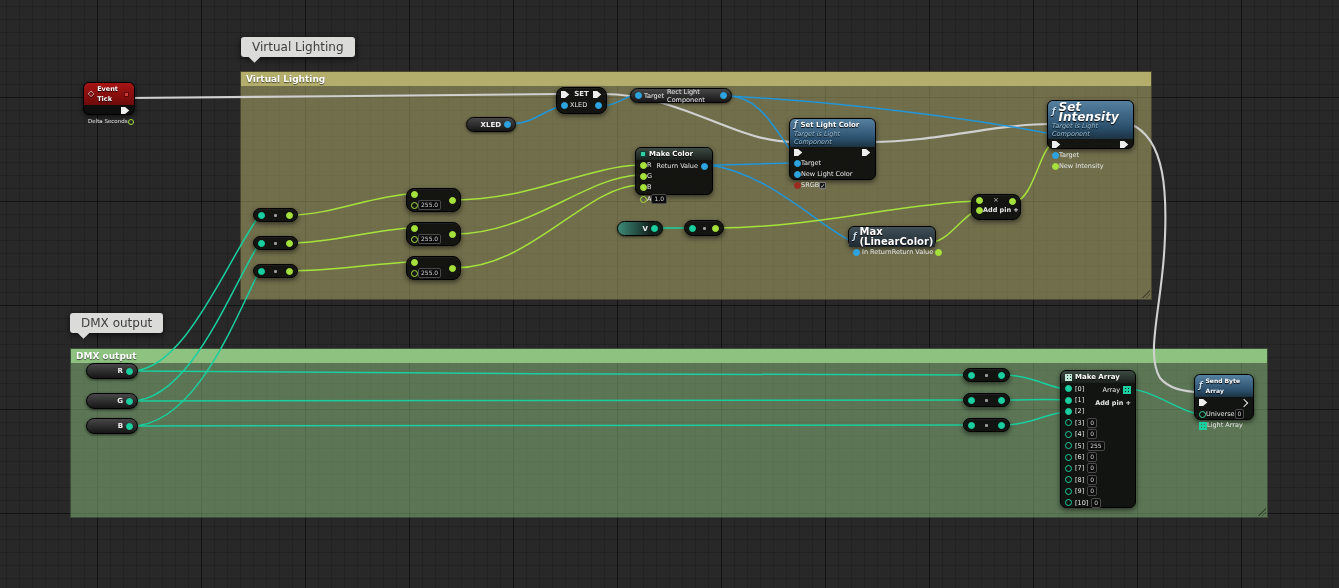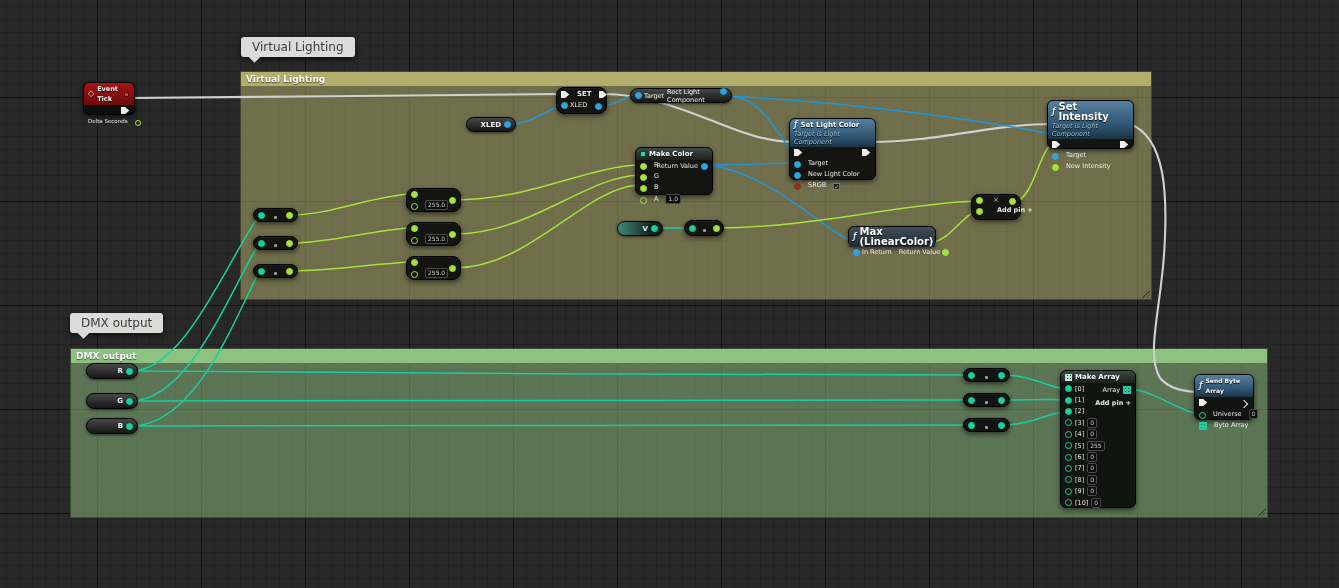--- a/index.html
+++ b/index.html
@@ -46,21 +46,21 @@
   .hd { border-radius:5px 5px 0 0; padding:1px 5px 1px 4px; font-size:8px;
     font-weight:bold; color:#fff; text-shadow:0 1px 1px #000;
     display:flex; align-items:center; gap:3px; line-height:10px; }
   .hd .sub { display:block; font-weight:normal; font-style:italic;
     font-size:6.5px; color:#9cc0d6; line-height:8px; }
   .hd-event { background:linear-gradient(180deg,#a81414,#6d0a0a); }
   .hd-fn    { background:linear-gradient(180deg,#55809f,#2b506d 70%,#1c3242); }
   .hd-make  { background:linear-gradient(180deg,#3c4a41,#1b211d); }
   .hd-dark  { background:linear-gradient(180deg,#414f58,#1f2a31); }
 
-  .row { display:flex; align-items:flex-end; gap:7px; padding:1px 4px;
+  .row { display:flex; align-items:center; gap:0; padding:1px 4px;
     font-size:6.5px; line-height:9px; white-space:nowrap; }
   .row.rt { justify-content:flex-end; }
   .row.sp { justify-content:space-between; }
   .grow { flex:1; }
 
   .pin { width:7px; height:7px; border-radius:50%; flex:none;
     border:1.5px solid var(--c,#888); background:transparent; }
   .pin.filled { background:var(--c,#888); }
   .c-blue { --c:#2da4e0; } .c-lime { --c:#a6e23c; } .c-teal { --c:#19cf9f; }
   .c-red  { --c:#9c2a20; } .c-int  { --c:#35d59a; }
@@ -196,21 +196,21 @@
       </span>
       <span class="pin c-blue filled"></span>
     </div>
   </div>
 
   <div class="pill" style="left:630px; top:88px; width:102px; justify-content:space-between; padding:0 4px; font-weight:normal; font-size:6.5px;">
     <span style="display:flex;align-items:center;gap:2px;">
       <span class="pin c-blue filled"></span>
       <span>Target</span>
     </span>
-    <span style="display:flex;gap:0;">
+    <span style="display:flex;align-items:center;gap:0;">
       <span>Rect Light Component</span>
       <span class="pin c-blue filled"></span>
     </span>
   </div>
 
   <div class="node" style="left:635px; top:147px; width:78px; height:48px;">
     <div class="hd hd-make">
       <span class="mkico"></span>
       <span style="font-size:7px;">Make Color</span>
     </div>
@@ -261,21 +261,21 @@
         <span class="pin c-red filled"></span>
       <span>SRGB</span>
       <span class="chk">✓</span>
       </div>
   </div>
 
   <div class="node" style="left:1047px; top:100px; width:87px; height:49px;">
     <div class="hd hd-fn" style="display:block; padding:1px 4px;">
       <span style="display:flex; gap:3px; align-items:center;">
         <span class="fico">ƒ</span>
-        <span style="font-size:10px;">Set Intensity</span>
+        <span style="font-size:12px;font-style:italic;">Set Intensity</span>
       </span>
       <span class="sub">Target is Light Component</span>
     </div>
     <div class="row sp">
         <span class="exec"></span>
       <span class="exec"></span>
       </div>
     <div class="row">
         <span class="pin c-blue filled"></span>
       <span>Target</span>
@@ -499,20 +499,20 @@
       <span class="exec"></span>
       <span class="exec-hollow"></span>
     </div>
     <div class="row">
         <span class="pin c-int"></span>
       <span>Universe</span>
       <span class="vbox">0</span>
       </div>
     <div class="row">
         <span class="gridpin"></span>
-      <span>Byte Array</span>
+      <span>Light Array</span>
       </div>
   </div>
 
   <div class="bubble" style="left:241px; top:37px;">Virtual Lighting</div>
   <div class="bubble" style="left:70px; top:313px;">DMX output</div>
 
 </div>
 
 </body></html>

